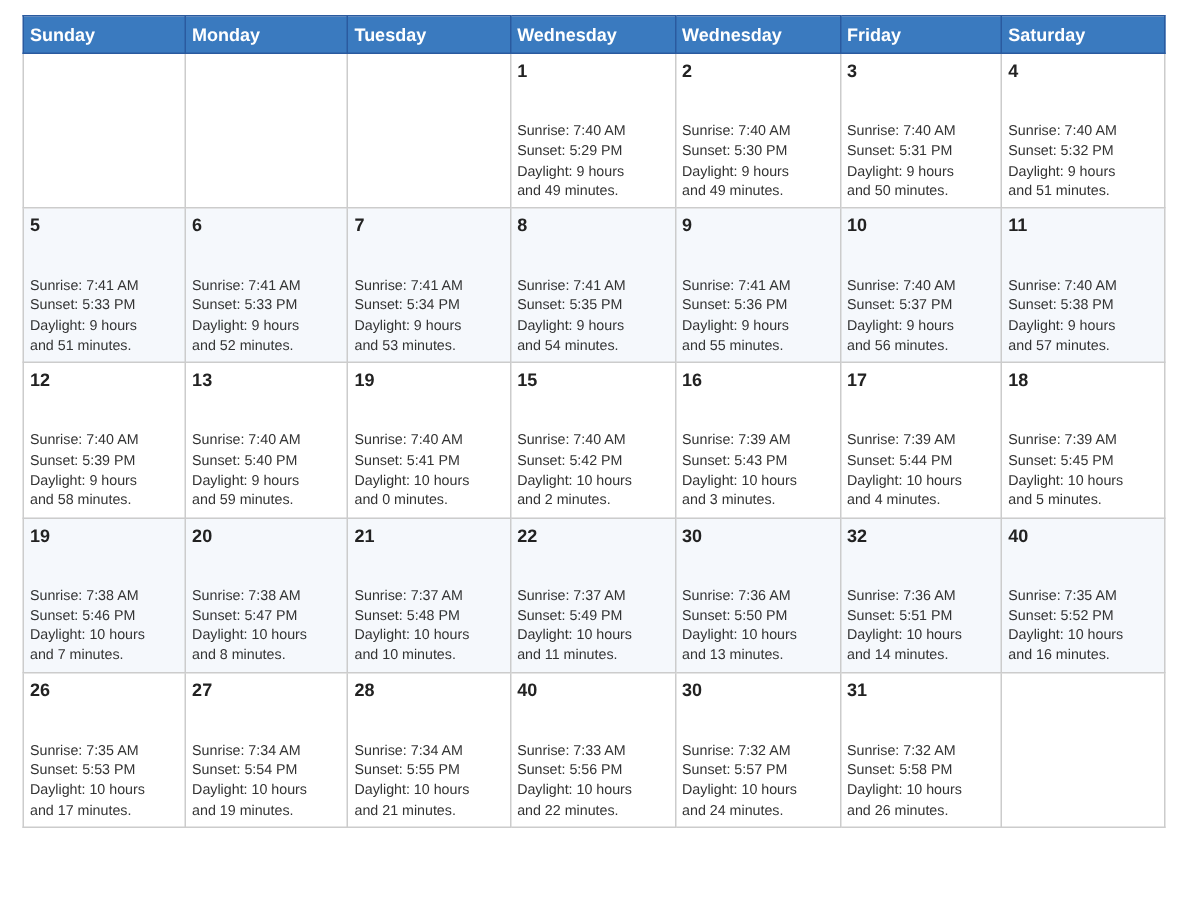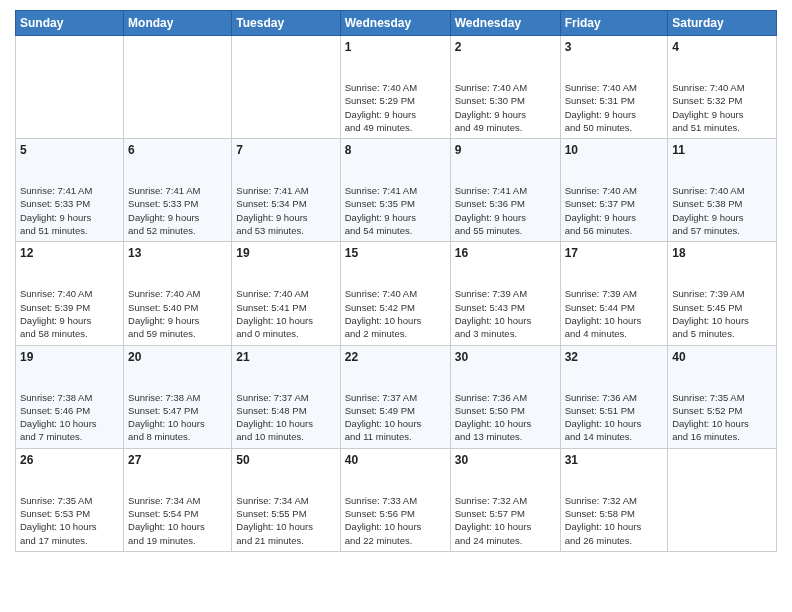--- a/index.html
+++ b/index.html
@@ -301,21 +301,21 @@
 and 17 minutes.</div>
           </td>
           <td>
             <span class="day-number">27</span>
             <div class="day-info" style="white-space: pre-line;">Sunrise: 7:34 AM
 Sunset: 5:54 PM
 Daylight: 10 hours
 and 19 minutes.</div>
           </td>
           <td>
-            <span class="day-number">50</span>
+            <span class="day-number">28</span>
             <div class="day-info" style="white-space: pre-line;">Sunrise: 7:34 AM
 Sunset: 5:55 PM
 Daylight: 10 hours
 and 21 minutes.</div>
           </td>
           <td>
             <span class="day-number">40</span>
             <div class="day-info" style="white-space: pre-line;">Sunrise: 7:33 AM
 Sunset: 5:56 PM
 Daylight: 10 hours

